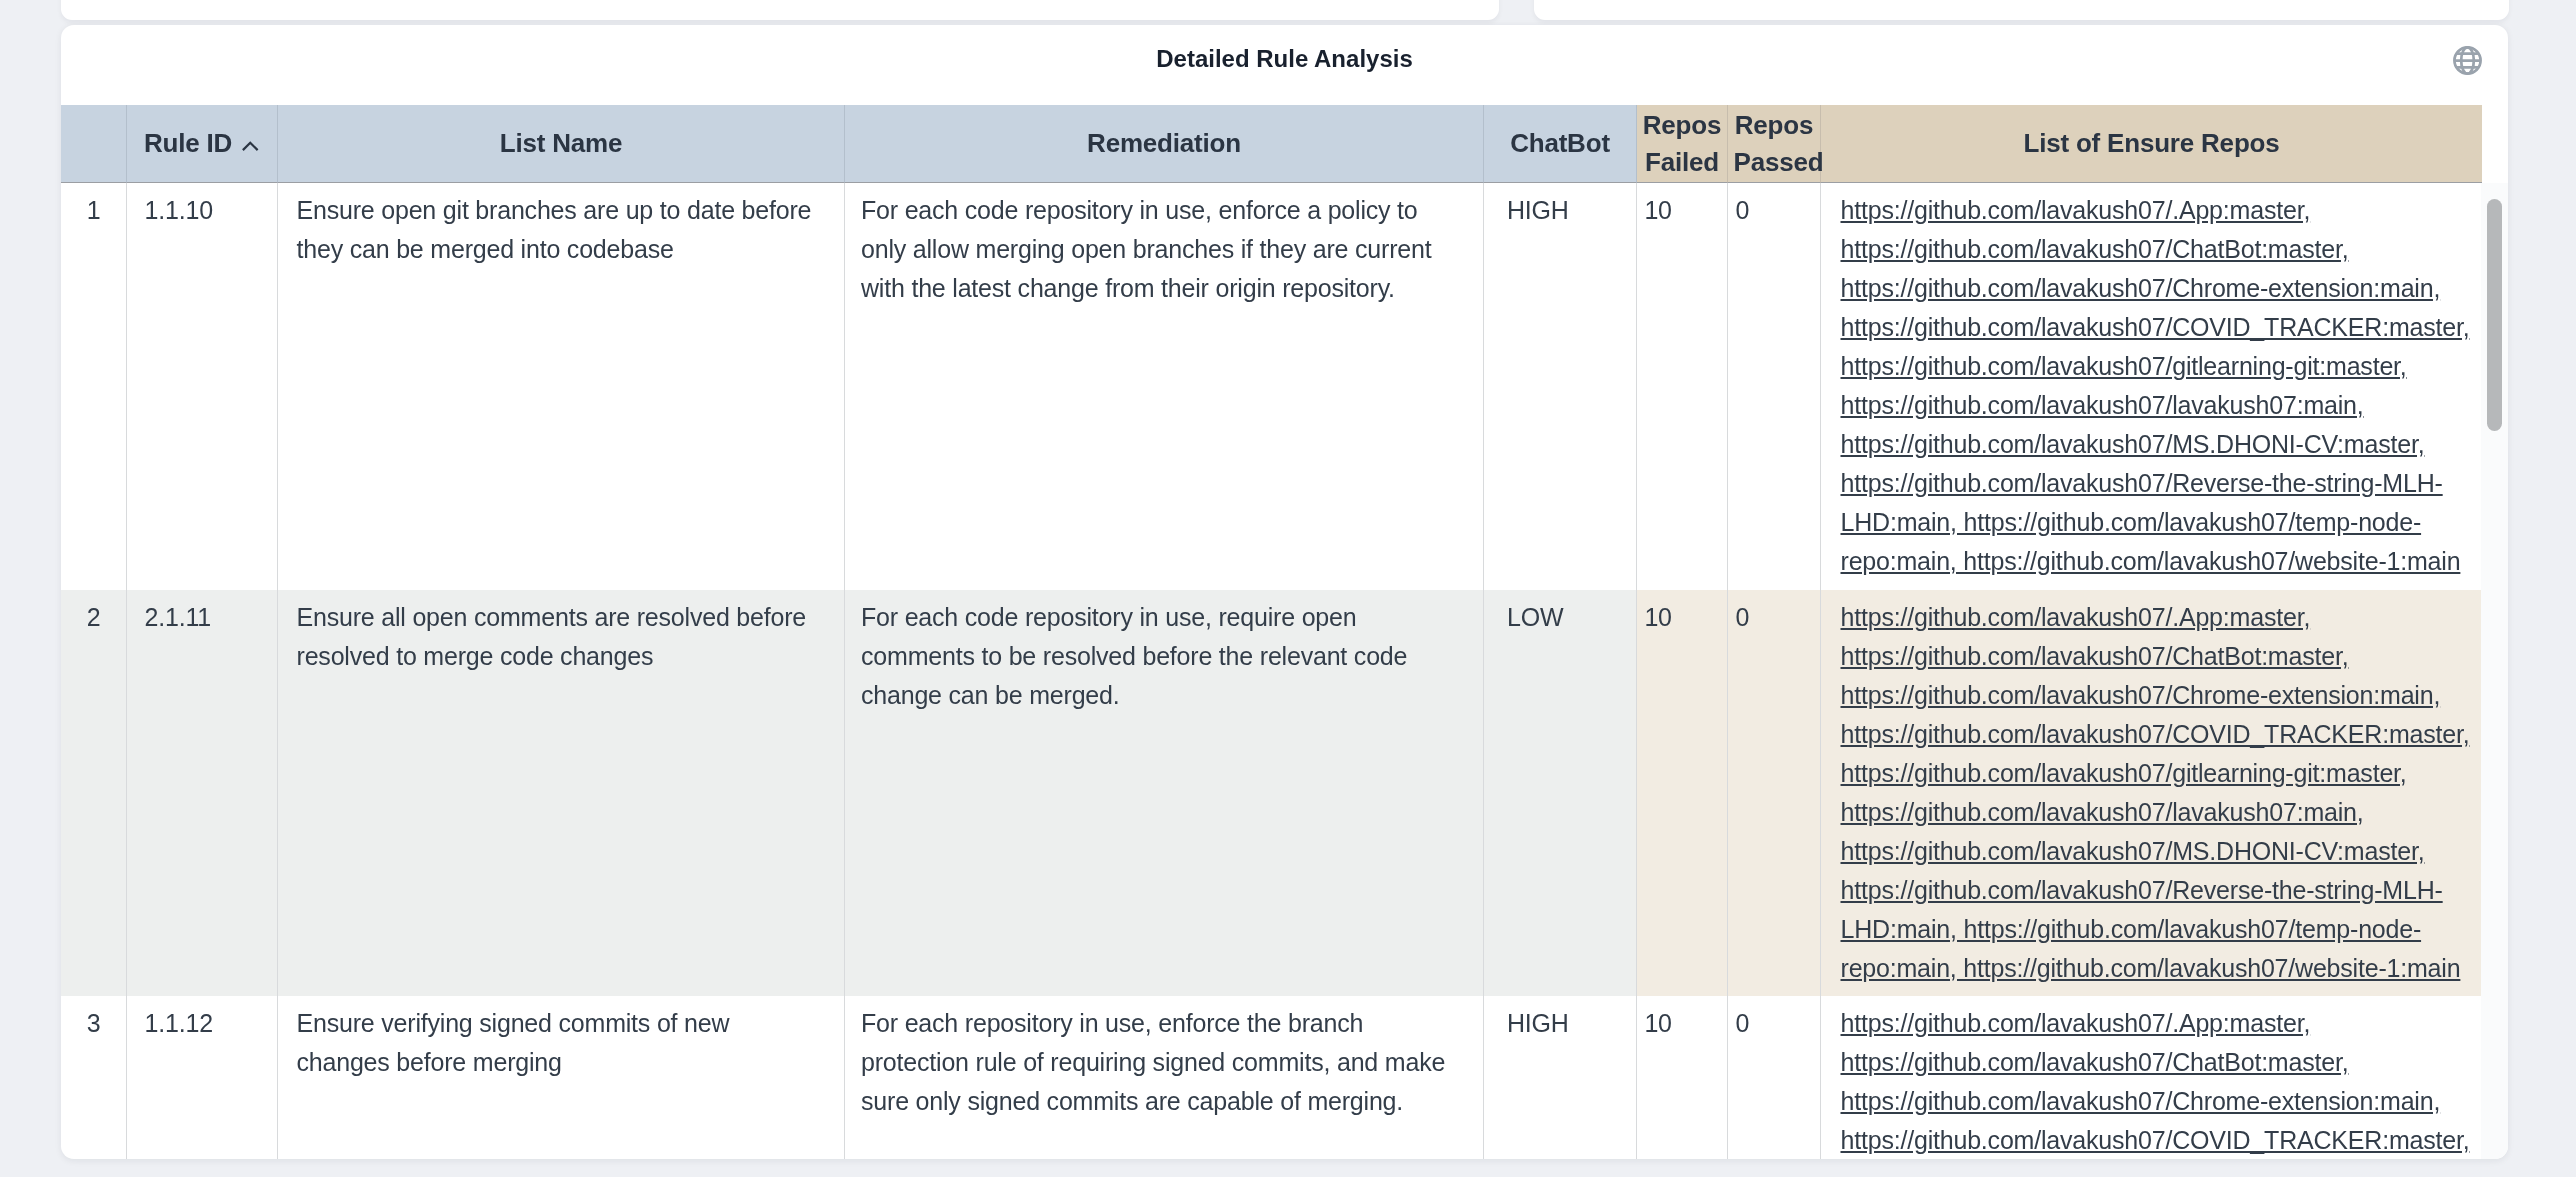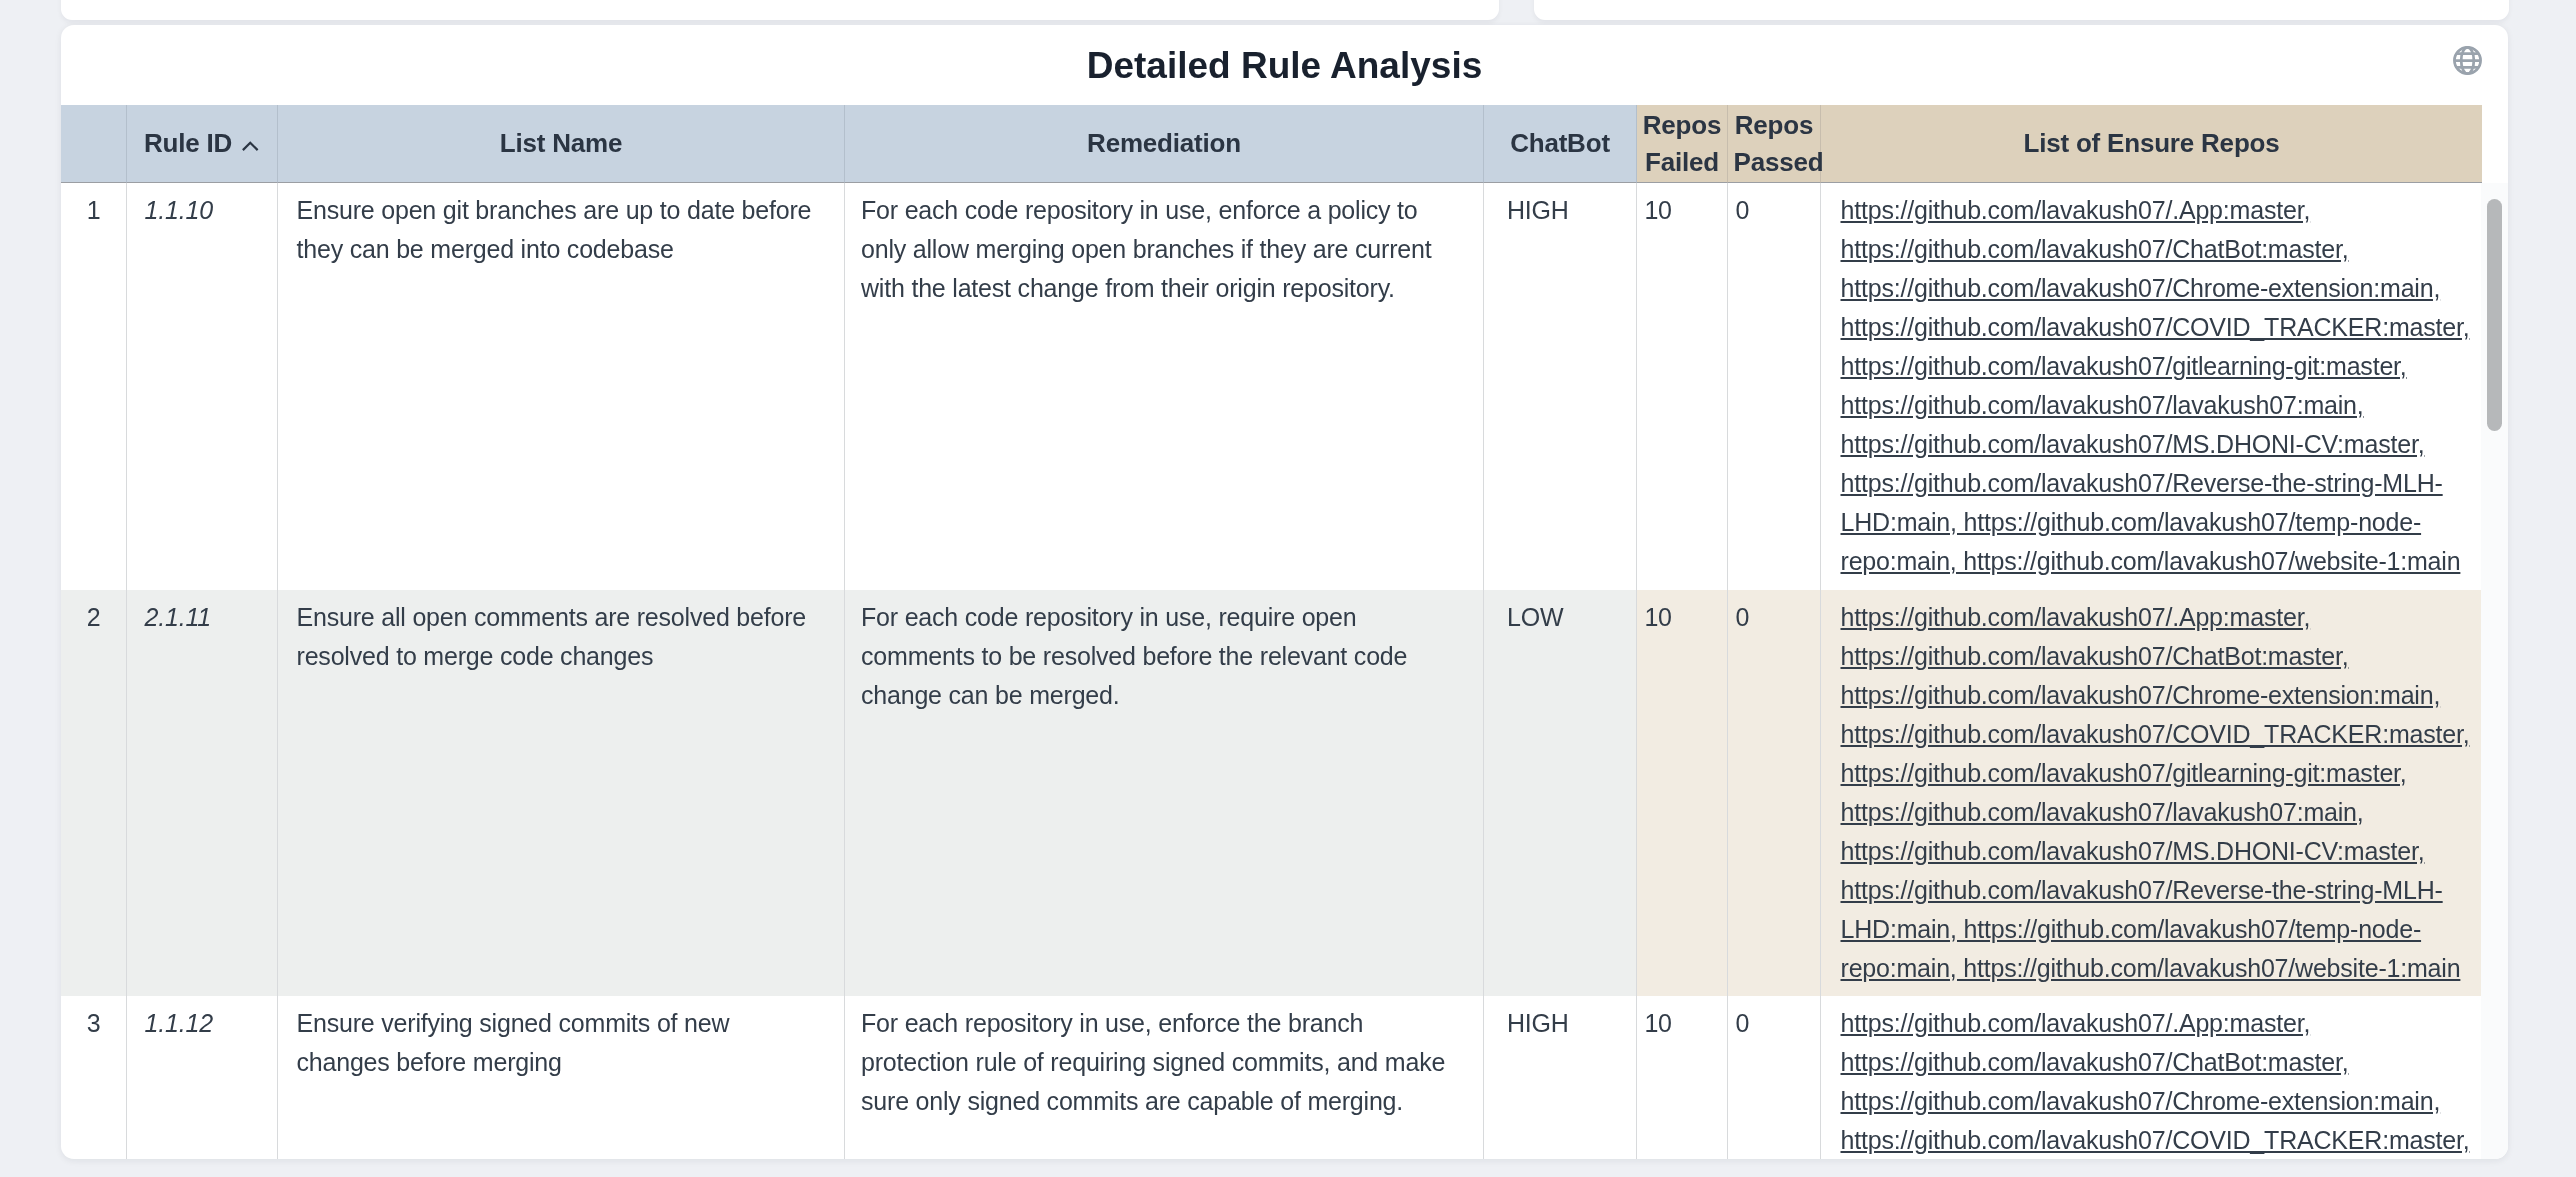--- a/index.html
+++ b/index.html
@@ -26,21 +26,21 @@
   .top-card.left{left:61px;width:1438px;}
   .top-card.right{left:1534px;width:975px;}
   .main-card{
     position:absolute;left:61px;top:25px;width:2447px;height:1134px;
     background:#fff;border-radius:13px;overflow:hidden;
     box-shadow:0 1.9px 7.4px rgba(16,24,40,.07);
   }
   .card-top{position:relative;height:80px;}
   .card-title{
     position:absolute;left:0;right:0;top:20.4px;text-align:center;
-    font-size:37px;font-weight:600;color:var(--title-color);
+    font-size:24px;font-weight:600;color:var(--title-color);
     letter-spacing:0;
   }
   .globe-btn{
     position:absolute;top:18.5px;right:24px;width:33px;height:33px;
     color:#9aa3ad;cursor:pointer;background:none;border:none;padding:0;
   }
   .globe-btn svg{width:33px;height:33px;display:block;}
   table{
     border-collapse:separate;border-spacing:0;table-layout:fixed;
     width:2420px;
@@ -60,21 +60,21 @@
   .sort-caret svg{width:18.5px;height:12px;display:block;margin-top:3.7px;display:inline-block;vertical-align:baseline;}
   td{
     vertical-align:top;
     font-size:25px;line-height:39px;color:var(--body-text);
     letter-spacing:-0.2px;
     border-right:0.9px solid #d8dadc;
     padding:8.3px 28px 8.3px 18.5px;
     overflow-wrap:break-word;
   }
   td.c-idx{text-align:center;padding:8.3px 5.6px;}
-  td.c-id{padding-left:17.6px;font-style:italic;}
+  td.c-id{padding-left:17.6px;}
   td.c-rem{padding-left:16px;padding-right:37px;margin-top:40px;}
   td.c-sev{padding-left:23px;}
   td.c-failed,td.c-passed{padding:8.3px 7.4px;}
   td.c-list{padding-left:19.5px;padding-right:11px;border-right:0.9px solid #e4e5e7;text-decoration:underline;}
   tbody tr:nth-child(even) td.grp-l{background:var(--stripe-left);}
   tbody tr:nth-child(even) td.grp-r{background:var(--stripe-right);}
   .vscrollbar{
     position:absolute;top:158px;right:0;width:27px;bottom:0;
     background:#fafbfc;
   }

